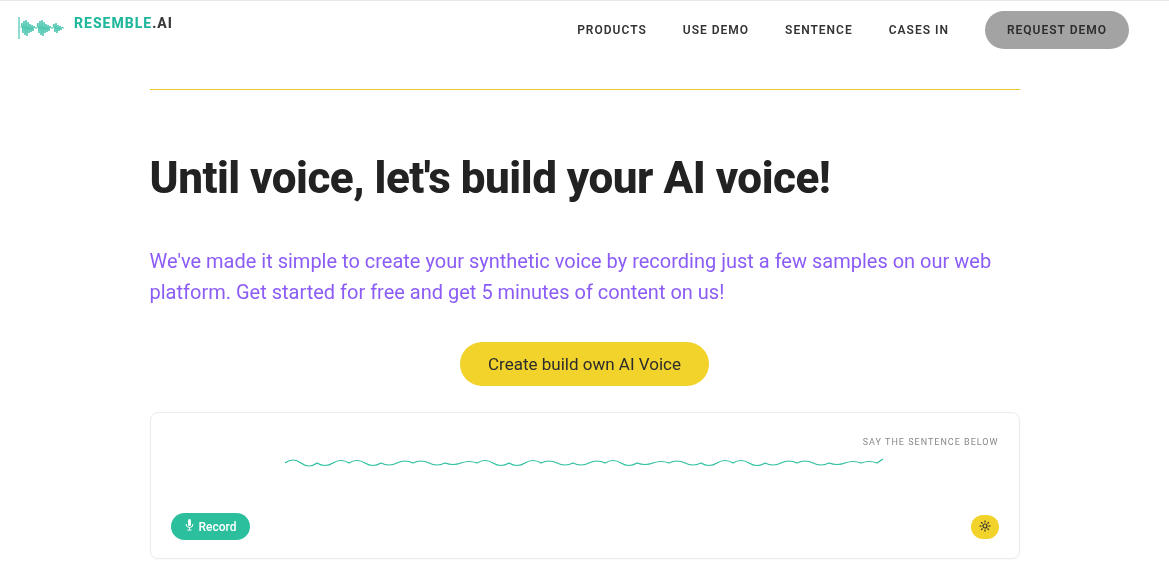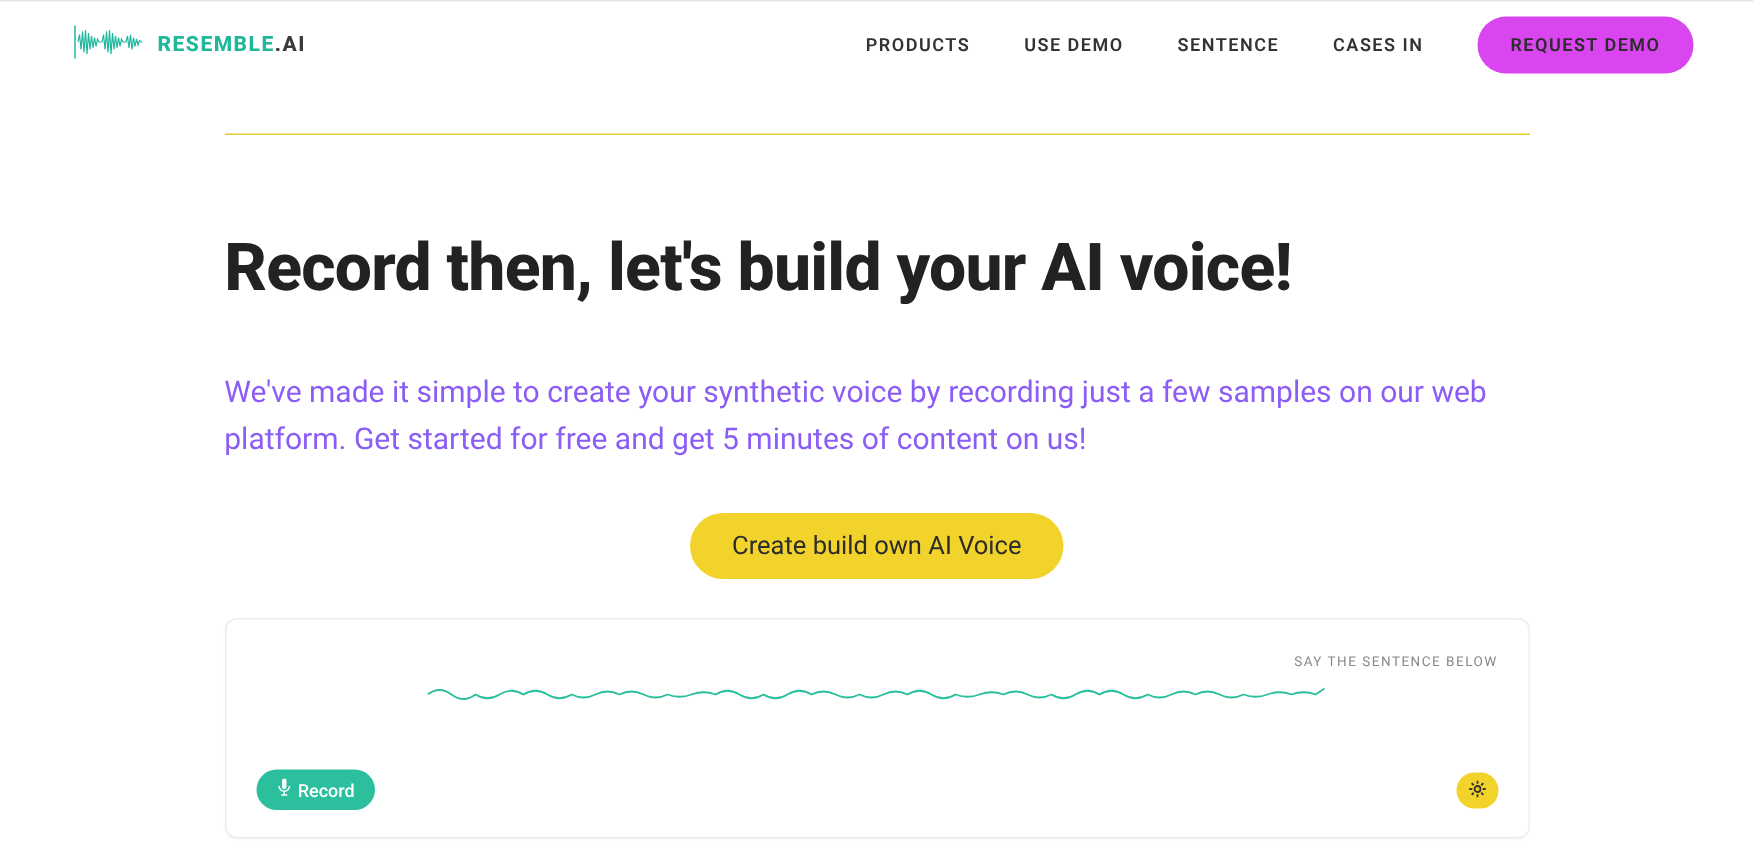--- a/index.html
+++ b/index.html
@@ -1,24 +1,24 @@
 <!DOCTYPE html>
 <html><head>
 <meta charset="utf-8">
 <style>
 * { margin: 0; padding: 0; box-sizing: border-box; }
 body { font-family: -apple-system, BlinkMacSystemFont, 'Segoe UI', Roboto, Helvetica, Arial, sans-serif; background: #fff; width: 1169px; }
 .topbar { display: flex; align-items: center; justify-content: space-between; padding: 10px 40px 10px 18px; border-top: 1px solid #e8e8e8; }
-.logo-group { display: flex; align-items: center; gap: 8px; margin-left: 31px; }
+.logo-group { display: flex; gap: 8px; }
 .logo-wave { display: inline-block; }
 .logo-text { font-weight: 800; font-size: 14px; letter-spacing: 1px; color: #20b89c; }
 .logo-text .dot { color: #3a3a3a; }
 .nav { display: flex; align-items: center; gap: 36px; }
 .nav-link { font-size: 12px; font-weight: 600; letter-spacing: 1px; color: #333; cursor: pointer; }
-.cta-demo { background: #d946ef; color: #2c2c2c; font-size: 12px; font-weight: 600; letter-spacing: 1px; padding: 12px 22px; border-radius: 999px; cursor: pointer; }
+.cta-demo { background: #a3a3a3; color: #2c2c2c; font-size: 12px; font-weight: 600; letter-spacing: 1px; padding: 12px 22px; border-radius: 999px; cursor: pointer; }
 .content { max-width: 870px; margin: 0 auto; padding: 30px 0 40px 0; }
 .divider { height: 1px; background: #e6c92a; margin-bottom: 62px; }
 .headline { font-size: 44px; font-weight: 800; color: #222; letter-spacing: -0.5px; margin-bottom: 42px; }
 .subtext { font-size: 20px; color: #8b5cf6; line-height: 1.55; margin-bottom: 34px; max-width: 870px; }
 .cta-row { display: flex; justify-content: center; margin-bottom: 26px; }
 .cta-create { background: #f2d32c; color: #2c2c2c; font-size: 17px; padding: 12px 28px; border-radius: 999px; cursor: pointer; }
 .recorder-card { background: #fff; border: 1px solid #ececec; border-radius: 8px; padding: 24px 20px 18px 20px; box-shadow: 0 1px 2px rgba(0,0,0,0.03); }
 .prompt-label { text-align: right; font-size: 9px; letter-spacing: 1px; color: #888; margin-bottom: 6px; }
 .prompt-sentence { text-align: center; font-size: 22px; color: #222; margin-bottom: 30px; }
 .waveform { display: block; margin: 0 auto 40px auto; }
@@ -46,21 +46,21 @@
     <span class="nav-link">USE DEMO</span>
     <span class="nav-link">SENTENCE</span>
     <span class="nav-link">CASES IN</span>
     <span class="cta-demo">REQUEST DEMO</span>
   </nav>
 </header>
 
 <main class="content">
   <div class="divider"></div>
 
-  <h1 class="headline">Record then, let's build your AI voice!</h1>
+  <h1 class="headline">Until voice, let's build your AI voice!</h1>
 
   <p class="subtext">We've made it simple to create your synthetic voice by recording just a few samples on our web platform. Get started for free and get 5 minutes of content on us!</p>
 
   <div class="cta-row">
     <span class="cta-create">Create build own AI Voice</span>
   </div>
 
   <div class="recorder-card">
     <div class="prompt-label">SAY THE SENTENCE BELOW</div>
 

